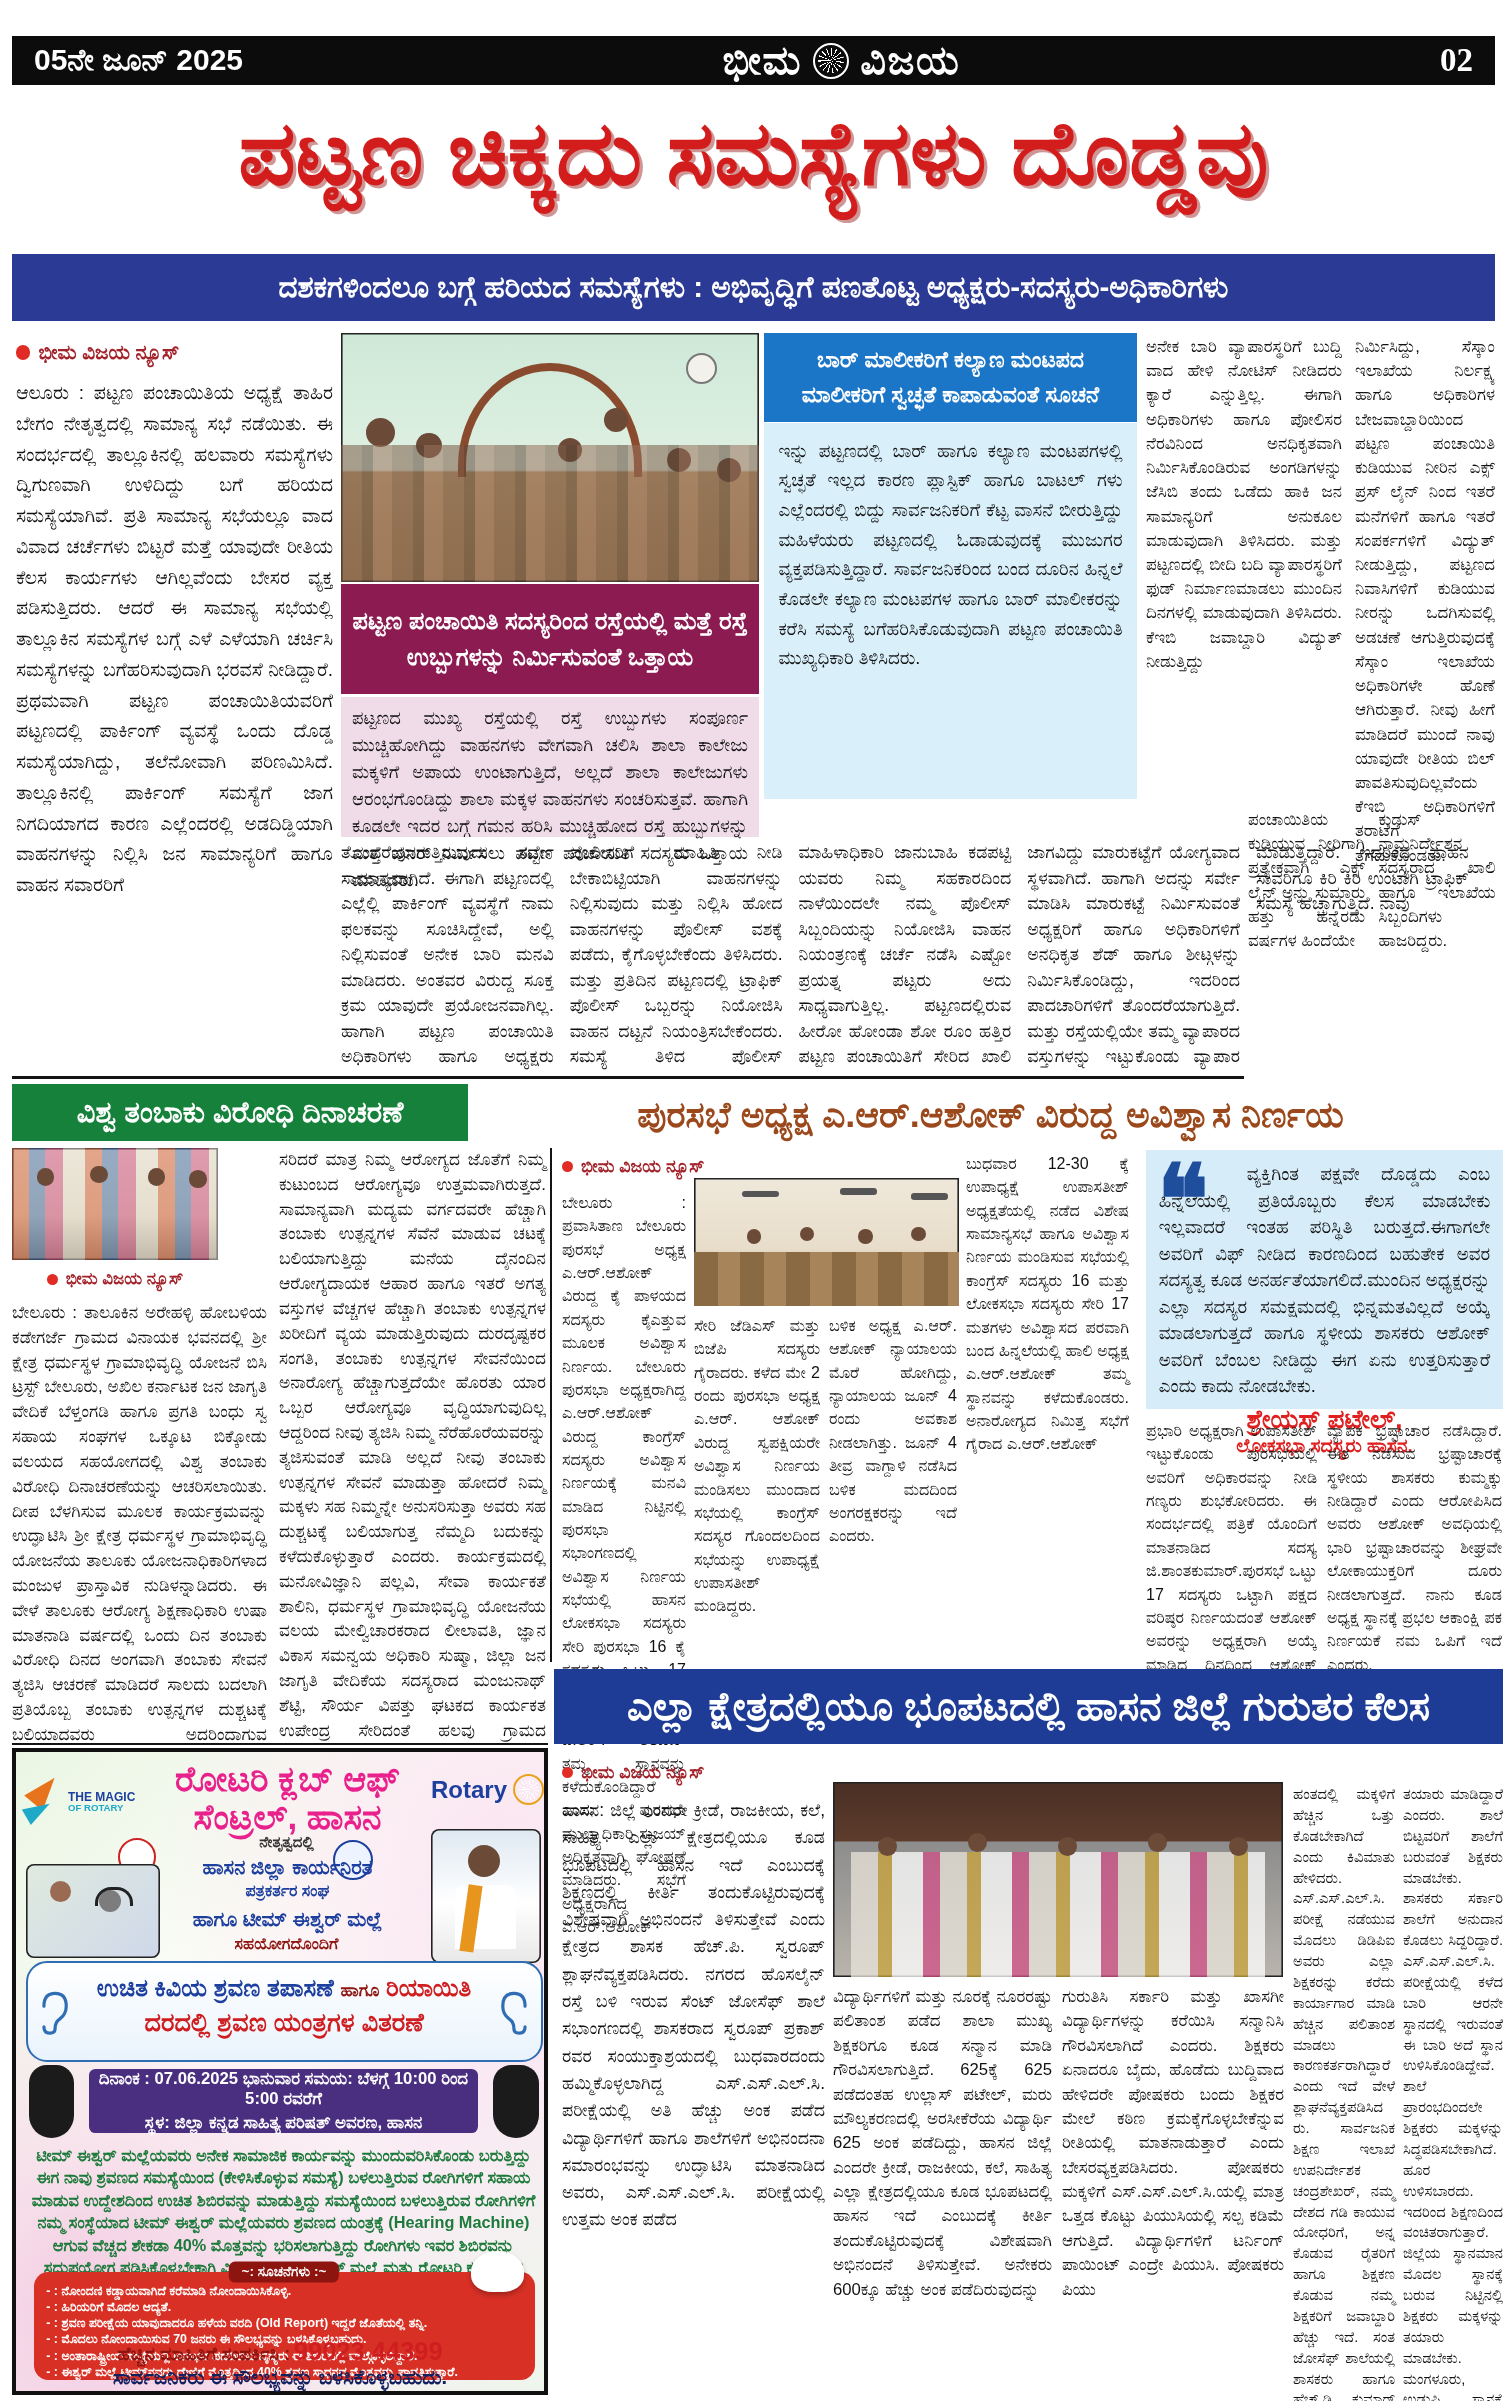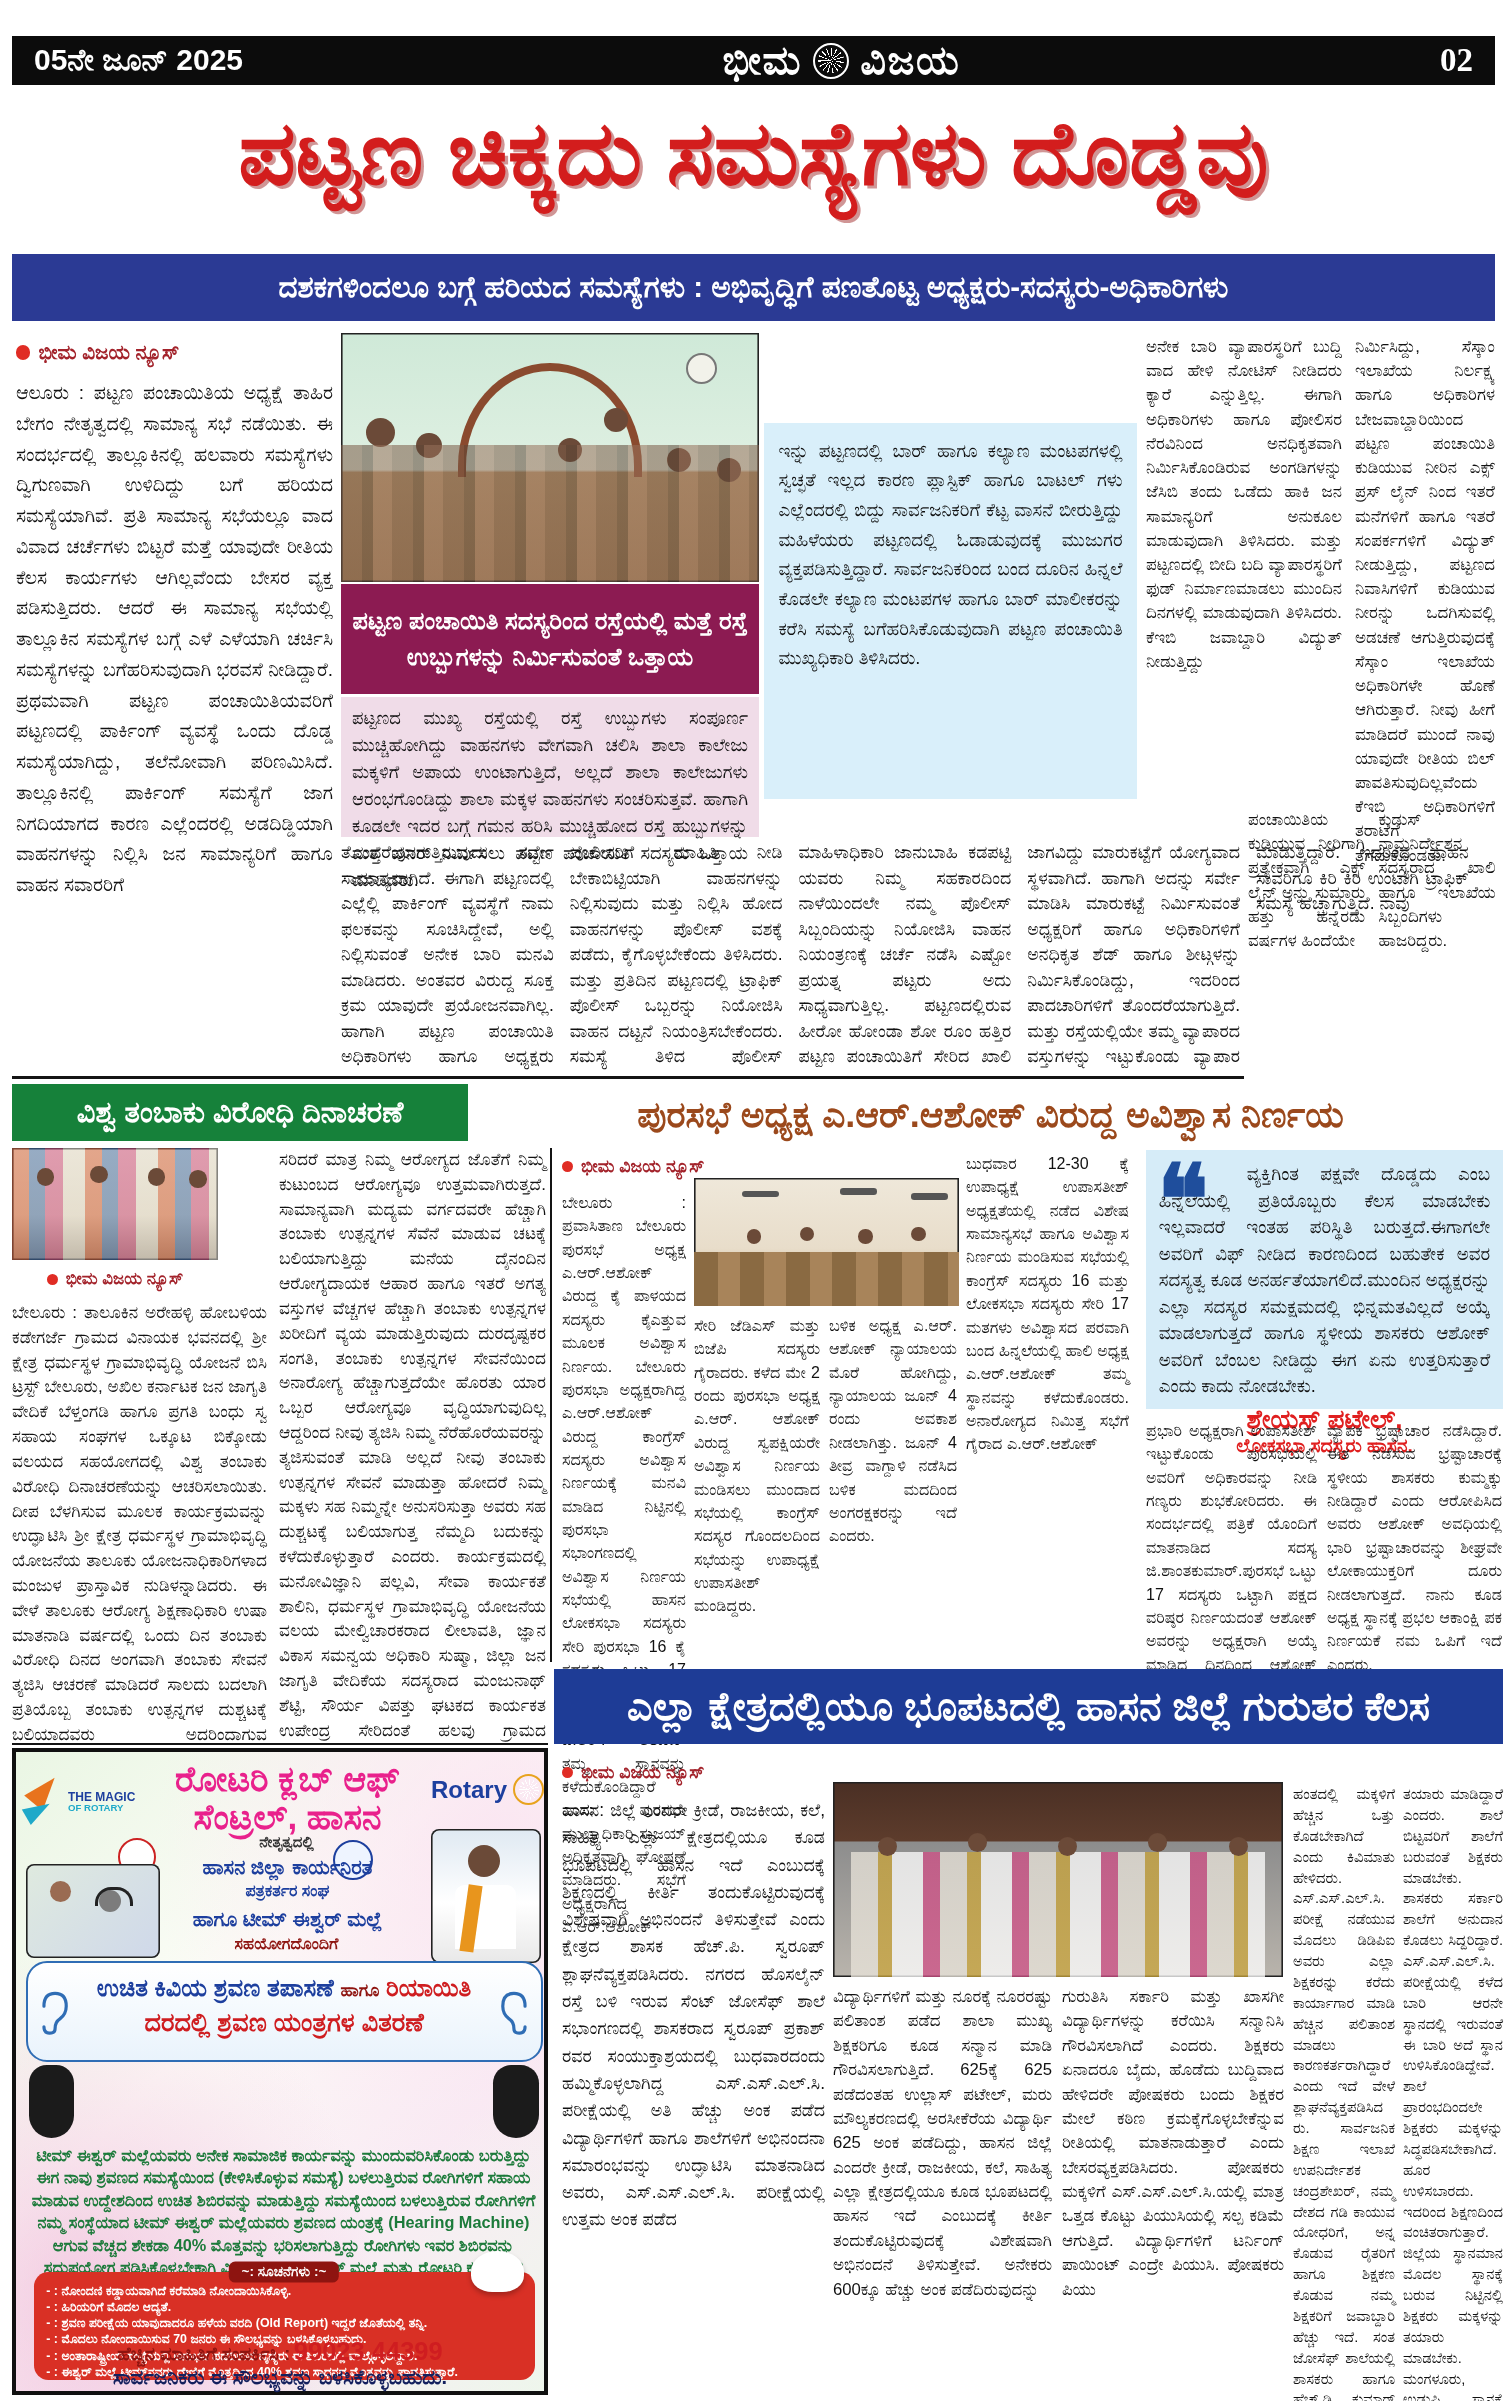--- a/index.html
+++ b/index.html
@@ -122,20 +122,21 @@
     <div class="ph-head" style="left:52%;top:42%;width:24px;height:24px;"></div>
     <div class="ph-head" style="left:63%;top:30%;width:24px;height:24px;"></div>
     <div class="ph-head" style="left:78%;top:46%;width:24px;height:24px;"></div>
     <div class="ph-head" style="left:90%;top:50%;width:24px;height:24px;"></div>
     <div class="ph-people"></div>
   </div>
 
   <div class="abs" id="maroon-box">ಪಟ್ಟಣ ಪಂಚಾಯಿತಿ ಸದಸ್ಯರಿಂದ ರಸ್ತೆಯಲ್ಲಿ ಮತ್ತೆ ರಸ್ತೆ ಉಬ್ಬುಗಳನ್ನು ನಿರ್ಮಿಸುವಂತೆ ಒತ್ತಾಯ</div>
   <div class="abs" id="pink-para">ಪಟ್ಟಣದ ಮುಖ್ಯ ರಸ್ತೆಯಲ್ಲಿ ರಸ್ತೆ ಉಬ್ಬುಗಳು ಸಂಪೂರ್ಣ ಮುಚ್ಚಿಹೋಗಿದ್ದು ವಾಹನಗಳು ವೇಗವಾಗಿ ಚಲಿಸಿ ಶಾಲಾ ಕಾಲೇಜು ಮಕ್ಕಳಿಗೆ ಅಪಾಯ ಉಂಟಾಗುತ್ತಿದೆ, ಅಲ್ಲದೆ ಶಾಲಾ ಕಾಲೇಜುಗಳು ಆರಂಭಗೊಂಡಿದ್ದು ಶಾಲಾ ಮಕ್ಕಳ ವಾಹನಗಳು ಸಂಚರಿಸುತ್ತವೆ. ಹಾಗಾಗಿ ಕೂಡಲೇ ಇದರ ಬಗ್ಗೆ ಗಮನ ಹರಿಸಿ ಮುಚ್ಚಿಹೋದ ರಸ್ತೆ ಹುಬ್ಬುಗಳನ್ನು ಮತ್ತೆ ಪುನರ್ ನಿರ್ಮಿಸಲು ಪಟ್ಟಣ ಪಂಚಾಯಿತಿ ಸದಸ್ಯರು ಒತ್ತಾಯ ಮಾಡಿದರು.</div>
 
+  <div class="abs" id="blue-box-title">ಬಾರ್ ಮಾಲೀಕರಿಗೆ ಕಲ್ಯಾಣ ಮಂಟಪದ ಮಾಲೀಕರಿಗೆ ಸ್ವಚ್ಛತೆ ಕಾಪಾಡುವಂತೆ ಸೂಚನೆ</div>
   <div class="abs" id="blue-box-body">ಇನ್ನು ಪಟ್ಟಣದಲ್ಲಿ ಬಾರ್ ಹಾಗೂ ಕಲ್ಯಾಣ ಮಂಟಪಗಳಲ್ಲಿ ಸ್ವಚ್ಛತೆ ಇಲ್ಲದ ಕಾರಣ ಪ್ಲಾಸ್ಟಿಕ್ ಹಾಗೂ ಬಾಟಲ್ ಗಳು ಎಲ್ಲೆಂದರಲ್ಲಿ ಬಿದ್ದು ಸಾರ್ವಜನಿಕರಿಗೆ ಕೆಟ್ಟ ವಾಸನೆ ಬೀರುತ್ತಿದ್ದು ಮಹಿಳೆಯರು ಪಟ್ಟಣದಲ್ಲಿ ಓಡಾಡುವುದಕ್ಕೆ ಮುಜುಗರ ವ್ಯಕ್ತಪಡಿಸುತ್ತಿದ್ದಾರೆ. ಸಾರ್ವಜನಿಕರಿಂದ ಬಂದ ದೂರಿನ ಹಿನ್ನಲೆ ಕೊಡಲೇ ಕಲ್ಯಾಣ ಮಂಟಪಗಳ ಹಾಗೂ ಬಾರ್ ಮಾಲೀಕರನ್ನು ಕರೆಸಿ ಸಮಸ್ಯೆ ಬಗೆಹರಿಸಿಕೊಡುವುದಾಗಿ ಪಟ್ಟಣ ಪಂಚಾಯಿತಿ ಮುಖ್ಯಧಿಕಾರಿ ತಿಳಿಸಿದರು.</div>
 
   <div class="abs body-txt narrow" style="left:1146px;top:335px;width:196px;height:469px;">ಅನೇಕ ಬಾರಿ ವ್ಯಾಪಾರಸ್ಥರಿಗೆ ಬುದ್ದಿ ವಾದ ಹೇಳಿ ನೋಟಿಸ್ ನೀಡಿದರು ಕ್ಯಾರೆ ಎನ್ನುತ್ತಿಲ್ಲ. ಈಗಾಗಿ ಅಧಿಕಾರಿಗಳು ಹಾಗೂ ಪೋಲಿಸರ ನೆರವಿನಿಂದ ಅನಧಿಕೃತವಾಗಿ ನಿರ್ಮಿಸಿಕೊಂಡಿರುವ ಅಂಗಡಿಗಳನ್ನು ಜೆಸಿಬಿ ತಂದು ಒಡೆದು ಹಾಕಿ ಜನ ಸಾಮಾನ್ಯರಿಗೆ ಅನುಕೂಲ ಮಾಡುವುದಾಗಿ ತಿಳಿಸಿದರು. ಮತ್ತು ಪಟ್ಟಣದಲ್ಲಿ ಬೀದಿ ಬದಿ ವ್ಯಾಪಾರಸ್ಥರಿಗೆ ಫುಡ್ ನಿರ್ಮಾಣಮಾಡಲು ಮುಂದಿನ ದಿನಗಳಲ್ಲಿ ಮಾಡುವುದಾಗಿ ತಿಳಿಸಿದರು. ಕೆಇಬಿ ಜವಾಬ್ದಾರಿ ವಿದ್ಯುತ್ ನೀಡುತ್ತಿದ್ದು</div>
   <div class="abs body-txt narrow" style="left:1355px;top:335px;width:140px;height:469px;">ನಿರ್ಮಿಸಿದ್ದು, ಸೆಸ್ಕಾಂ ಇಲಾಖೆಯ ನಿರ್ಲಕ್ಷ್ಯ ಹಾಗೂ ಅಧಿಕಾರಿಗಳ ಬೇಜವಾಬ್ದಾರಿಯಿಂದ ಪಟ್ಟಣ ಪಂಚಾಯಿತಿ ಕುಡಿಯುವ ನೀರಿನ ಎಕ್ಸ್ ಪ್ರಸ್ ಲೈನ್ ನಿಂದ ಇತರೆ ಮನೆಗಳಿಗೆ ಹಾಗೂ ಇತರೆ ಸಂಪರ್ಕಗಳಿಗೆ ವಿದ್ಯುತ್ ನೀಡುತ್ತಿದ್ದು, ಪಟ್ಟಣದ ನಿವಾಸಿಗಳಿಗೆ ಕುಡಿಯುವ ನೀರನ್ನು ಒದಗಿಸುವಲ್ಲಿ ಅಡಚಣೆ ಆಗುತ್ತಿರುವುದಕ್ಕೆ ಸೆಸ್ಕಾಂ ಇಲಾಖೆಯ ಅಧಿಕಾರಿಗಳೇ ಹೊಣೆ ಆಗಿರುತ್ತಾರೆ. ನೀವು ಹೀಗೆ ಮಾಡಿದರೆ ಮುಂದೆ ನಾವು ಯಾವುದೇ ರೀತಿಯ ಬಿಲ್ ಪಾವತಿಸುವುದಿಲ್ಲವೆಂದು ಕೆಇಬಿ ಅಧಿಕಾರಿಗಳಿಗೆ ತರಾಟೆಗೆ ತೆಗೆದುಕೊಂಡರು.</div>
   <div class="abs" style="left:1248px;top:808px;width:249px;height:268px;">
     <div class="body-txt narrow" style="display:inline-block;width:47%;vertical-align:top;">ಪಂಚಾಯಿತಿಯ ಕುಡಿಯುವ ನೀರಿಗಾಗಿ ಪ್ರತ್ಯೇಕವಾಗಿ ಎಕ್ಸ್ ಲೈನ್ ಅನ್ನು ಸುಮಾರು ಹತ್ತು ಹನ್ನೆರಡು ವರ್ಷಗಳ ಹಿಂದೆಯೇ</div>
     <div class="body-txt narrow" style="display:inline-block;width:47%;vertical-align:top;margin-left:4%;">ಕುಡುಸ್ ನಾಮನಿರ್ದೇಶನ ಸದಸ್ಯರಾದ ಖಾಲಿ ಹಾಗೂ ಇಲಾಖೆಯ ಸಿಬ್ಬಂದಿಗಳು ಹಾಜರಿದ್ದರು.</div>
   </div>
 
   <div class="abs body-txt cols4" style="left:341px;top:840px;width:899px;height:236px;font-size:17.5px;">ತೊಂದರೆಯಾಗುತ್ತಿರುವುದು ಸರ್ವೇ ಸಾಮಾನ್ಯವಾಗಿದೆ. ಈಗಾಗಿ ಪಟ್ಟಣದಲ್ಲಿ ಎಲ್ಲೆಲ್ಲಿ ಪಾರ್ಕಿಂಗ್ ವ್ಯವಸ್ಥೆಗೆ ನಾಮ ಫಲಕವನ್ನು ಸೂಚಿಸಿದ್ದೇವೆ, ಅಲ್ಲಿ ನಿಲ್ಲಿಸುವಂತೆ ಅನೇಕ ಬಾರಿ ಮನವಿ ಮಾಡಿದರು. ಅಂತವರ ವಿರುದ್ದ ಸೂಕ್ತ ಕ್ರಮ ಯಾವುದೇ ಪ್ರಯೋಜನವಾಗಿಲ್ಲ. ಹಾಗಾಗಿ ಪಟ್ಟಣ ಪಂಚಾಯಿತಿ ಅಧಿಕಾರಿಗಳು ಹಾಗೂ ಅಧ್ಯಕ್ಷರು ಪೊಲೀಸರಿಗೆ ಮಾಹಿತಿ ನೀಡಿ ಬೇಕಾಬಿಟ್ಟಿಯಾಗಿ ವಾಹನಗಳನ್ನು ನಿಲ್ಲಿಸುವುದು ಮತ್ತು ನಿಲ್ಲಿಸಿ ಹೋದ ವಾಹನಗಳನ್ನು ಪೊಲೀಸ್ ವಶಕ್ಕೆ ಪಡೆದು, ಕೈಗೊಳ್ಳಬೇಕೆಂದು ತಿಳಿಸಿದರು. ಮತ್ತು ಪ್ರತಿದಿನ ಪಟ್ಟಣದಲ್ಲಿ ಟ್ರಾಫಿಕ್ ಪೊಲೀಸ್ ಒಬ್ಬರನ್ನು ನಿಯೋಜಿಸಿ ವಾಹನ ದಟ್ಟನೆ ನಿಯಂತ್ರಿಸಬೇಕೆಂದರು. ಸಮಸ್ಯೆ ತಿಳಿದ ಪೊಲೀಸ್ ಮಾಹಿಳಾಧಿಕಾರಿ ಜಾನುಬಾಹಿ ಕಡಪಟ್ಟಿ ಯವರು ನಿಮ್ಮ ಸಹಕಾರದಿಂದ ನಾಳೆಯಿಂದಲೇ ನಮ್ಮ ಪೊಲೀಸ್ ಸಿಬ್ಬಂದಿಯನ್ನು ನಿಯೋಜಿಸಿ ವಾಹನ ನಿಯಂತ್ರಣಕ್ಕೆ ಚರ್ಚೆ ನಡೆಸಿ ಎಷ್ಟೋ ಪ್ರಯತ್ನ ಪಟ್ಟರು ಅದು ಸಾಧ್ಯವಾಗುತ್ತಿಲ್ಲ. ಪಟ್ಟಣದಲ್ಲಿರುವ ಹೀರೋ ಹೋಂಡಾ ಶೋ ರೂಂ ಹತ್ತಿರ ಪಟ್ಟಣ ಪಂಚಾಯಿತಿಗೆ ಸೇರಿದ ಖಾಲಿ ಜಾಗವಿದ್ದು ಮಾರುಕಟ್ಟೆಗೆ ಯೋಗ್ಯವಾದ ಸ್ಥಳವಾಗಿದೆ. ಹಾಗಾಗಿ ಅದನ್ನು ಸರ್ವೇ ಮಾಡಿಸಿ ಮಾರುಕಟ್ಟೆ ನಿರ್ಮಿಸುವಂತೆ ಅಧ್ಯಕ್ಷರಿಗೆ ಹಾಗೂ ಅಧಿಕಾರಿಗಳಿಗೆ ಅನಧಿಕೃತ ಶೆಡ್ ಹಾಗೂ ಶೀಟ್ಗಳನ್ನು ನಿರ್ಮಿಸಿಕೊಂಡಿದ್ದು, ಇದರಿಂದ ಪಾದಚಾರಿಗಳಿಗೆ ತೊಂದರೆಯಾಗುತ್ತಿದೆ. ಮತ್ತು ರಸ್ತೆಯಲ್ಲಿಯೇ ತಮ್ಮ ವ್ಯಾಪಾರದ ವಸ್ತುಗಳನ್ನು ಇಟ್ಟುಕೊಂಡು ವ್ಯಾಪಾರ ಮಾಡುತ್ತಿದ್ದಾರೆ. ಇದರಿಂದ ವಾಹನ ಸಾವರಿಗೂ ಕಿರಿ ಕಿರಿ ಉಂಟಾಗಿ ಟ್ರಾಫಿಕ್ ಸಮಸ್ಯೆ ಹೆಚ್ಚಾಗುತ್ತಿದೆ. ನಾವು</div>
@@ -268,20 +269,24 @@
         <span style="color:#1d3f9e;">ಉಚಿತ ಕಿವಿಯ ಶ್ರವಣ ತಪಾಸಣೆ</span>
         <span style="color:#8e1410;font-size:17.5px;">ಹಾಗೂ</span>
         <span style="color:#cf1d20;">ರಿಯಾಯಿತಿ</span>
       </div>
       <div style="text-align:center;margin-top:6.4px;font-size:25.5px;font-weight:800;color:#cf1d20;">ದರದಲ್ಲಿ ಶ್ರವಣ ಯಂತ್ರಗಳ ವಿತರಣೆ</div>
     </div>
 
     <div class="device" style="left:12.8px;top:313px;width:45px;height:73px;border-radius:19px 19px 24px 24px;"></div>
     <div class="device" style="left:477px;top:313px;width:46px;height:73px;border-radius:19px 19px 24px 24px;"></div>
 
+    <div id="purple-box">
+      <div>ದಿನಾಂಕ : 07.06.2025 ಭಾನುವಾರ ಸಮಯ: ಬೆಳಗ್ಗೆ 10:00 ರಿಂದ 5:00 ರವರೆಗೆ</div>
+      <div>ಸ್ಥಳ: ಜಿಲ್ಲಾ ಕನ್ನಡ ಸಾಹಿತ್ಯ ಪರಿಷತ್ ಅವರಣ, ಹಾಸನ</div>
+    </div>
 
     <div id="ad-body">ಟೀಮ್ ಈಶ್ವರ್ ಮಲ್ಲೆಯವರು ಅನೇಕ ಸಾಮಾಜಿಕ ಕಾರ್ಯವನ್ನು ಮುಂದುವರಿಸಿಕೊಂಡು ಬರುತ್ತಿದ್ದು ಈಗ ನಾವು ಶ್ರವಣದ ಸಮಸ್ಯೆಯಿಂದ (ಕೇಳಿಸಿಕೊಳ್ಳುವ ಸಮಸ್ಯೆ) ಬಳಲುತ್ತಿರುವ ರೋಗಿಗಳಿಗೆ ಸಹಾಯ ಮಾಡುವ ಉದ್ದೇಶದಿಂದ ಉಚಿತ ಶಿಬಿರವನ್ನು ಮಾಡುತ್ತಿದ್ದು ಸಮಸ್ಯೆಯಿಂದ ಬಳಲುತ್ತಿರುವ ರೋಗಿಗಳಿಗೆ ನಮ್ಮ ಸಂಸ್ಥೆಯಾದ ಟೀಮ್ ಈಶ್ವರ್ ಮಲ್ಲೆಯವರು ಶ್ರವಣದ ಯಂತ್ರಕ್ಕೆ (Hearing Machine) ಆಗುವ ವೆಚ್ಚದ ಶೇಕಡಾ 40% ಮೊತ್ತವನ್ನು ಭರಿಸಲಾಗುತ್ತಿದ್ದು ರೋಗಿಗಳು ಇವರ ಶಿಬಿರವನ್ನು ಸದುಪಯೋಗ ಪಡಿಸಿಕೊಳ್ಳಬೇಕಾಗಿ ವಿನಂತಿ. ಟೀಮ್ ಈಶ್ವರ್ ಮಲ್ಲೆ ಮತ್ತು ರೋಟರಿ ಕ್ಲಬ್ ಆಫ್ ಸೆಂಟ್ರಲ್, ಹಾಸನ ಇವರು ಆಯೋಜಿಸಿರುವ ಈ ಶಿಬಿರದಲ್ಲಿ ನಿಮ್ಮ ಪ್ರೀತಿಪಾತ್ರರಿಗೆ ಕೇಳಿಸಿಕೊಳ್ಳುವ ತೊಂದರೆಯವರಿಗೆ ಸಂತೋಷವನ್ನು ನೀಡಿ.</div>
 
     <div id="notes-box" style="height:108px;top:520px;">
       <div id="notes-title">~: ಸೂಚನೆಗಳು :~</div>
       <div style="position:absolute;right:11px;top:-21px;width:53px;height:41px;background:#fff;border-radius:50% 50% 40% 40%;box-shadow:0 3.2px 4.8px rgba(0,0,0,.25);"></div>
       <ul>
         <li>- : ನೋಂದಣಿ ಕಡ್ಡಾಯವಾಗಿದೆ ಕರೆಮಾಡಿ ನೋಂದಾಯಿಸಿಕೊಳ್ಳಿ.</li>
         <li>- : ಹಿರಿಯರಿಗೆ ಮೊದಲ ಆದ್ಯತೆ.</li>
         <li>- : ಶ್ರವಣ ಪರೀಕ್ಷೆಯ ಯಾವುದಾದರೂ ಹಳೆಯ ವರದಿ (Old Report) ಇದ್ದರೆ ಜೊತೆಯಲ್ಲಿ ತನ್ನಿ.</li>

